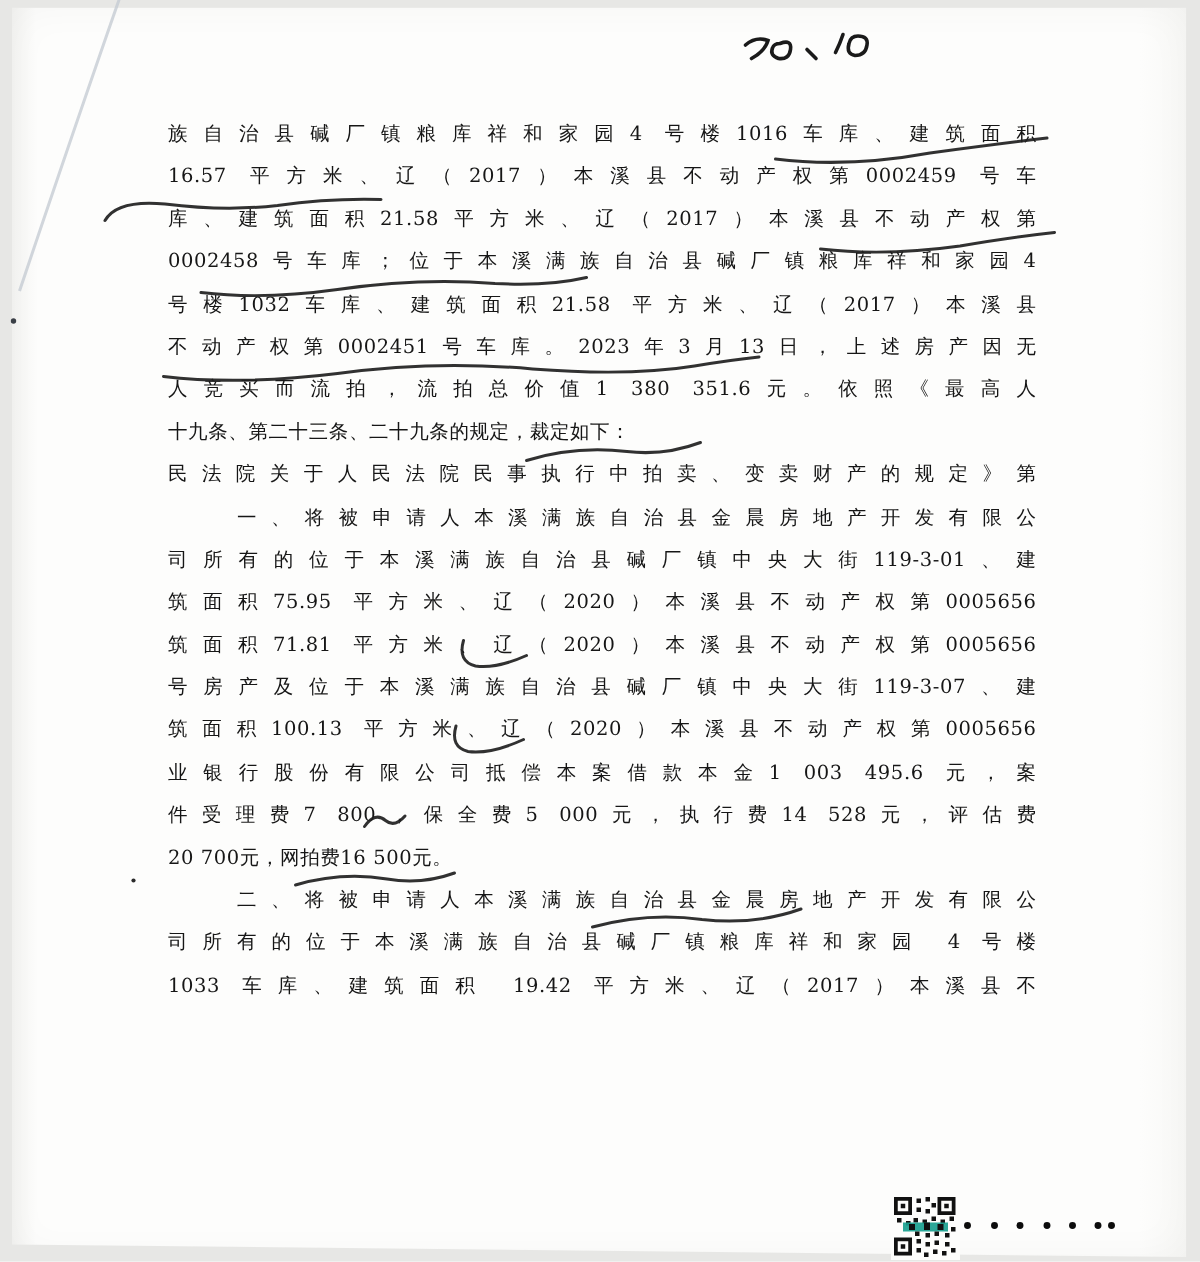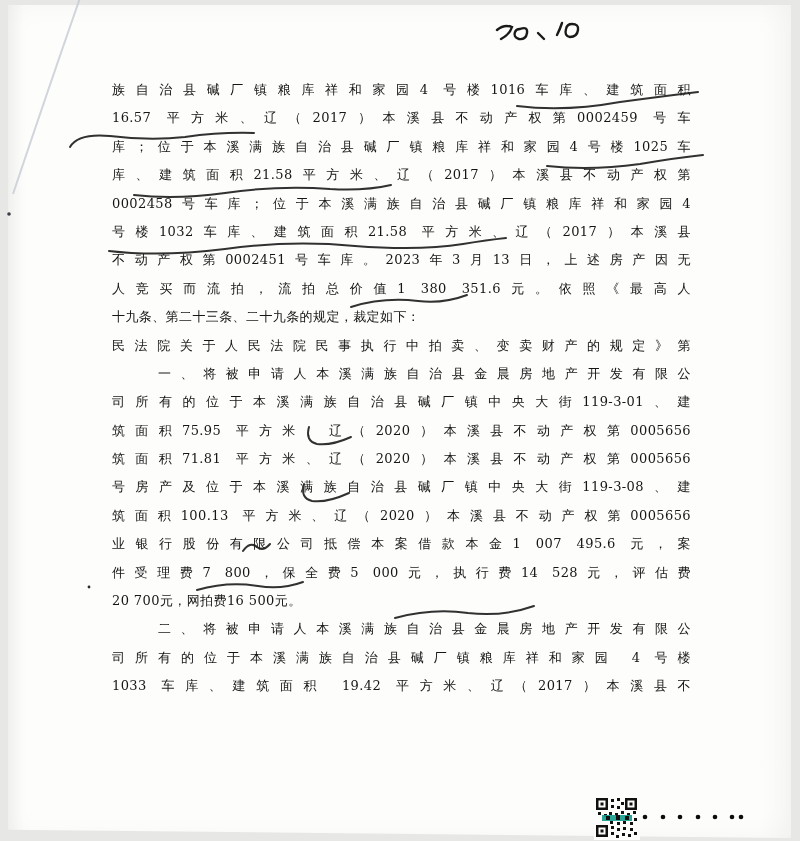--- a/index.html
+++ b/index.html
@@ -34,35 +34,34 @@
 <body>
 
 <div class="screen">
 
   <div class="paper"></div>
 
   <div class="textblock">
 
   <div class="line fill">族自治县碱厂镇粮库祥和家园4 号楼1016车库、建筑面积</div>
       <div class="line fill">16.57 平方米、辽（2017）本溪县不动产权第0002459 号车</div>
-      <div class="line fill">库；位于本溪满族自治县碱厂镇粮库祥和家园4号楼1025车</div>
       <div class="line fill">库、建筑面积21.58平方米、辽（2017）本溪县不动产权第</div>
       <div class="line fill">0002458号车库；位于本溪满族自治县碱厂镇粮库祥和家园4</div>
       <div class="line fill">号楼1032车库、建筑面积21.58 平方米、辽（2017）本溪县</div>
       <div class="line fill">不动产权第0002451号车库。2023年3月13日，上述房产因无</div>
       <div class="line fill">人竞买而流拍，流拍总价值1 380 351.6元。依照《最高人</div>
       <div class="line end">十九条、第二十三条、二十九条的规定，裁定如下：</div>
       <div class="line fill">民法院关于人民法院民事执行中拍卖、变卖财产的规定》第</div>
       <div class="line indent">一、将被申请人本溪满族自治县金晨房地产开发有限公</div>
       <div class="line fill">司所有的位于本溪满族自治县碱厂镇中央大街119-3-01、建</div>
       <div class="line fill">筑面积75.95 平方米、辽（2020）本溪县不动产权第0005656</div>
       <div class="line fill">筑面积71.81 平方米、辽（2020）本溪县不动产权第0005656</div>
-      <div class="line fill">号房产及位于本溪满族自治县碱厂镇中央大街119-3-08、建</div>
+      <div class="line fill">号房产及位于本溪满族自治县碱厂镇中央大街119-3-07、建</div>
       <div class="line fill">筑面积100.13 平方米、辽（2020）本溪县不动产权第0005656</div>
-      <div class="line fill">业银行股份有限公司抵偿本案借款本金1 007 495.6 元，案</div>
+      <div class="line fill">业银行股份有限公司抵偿本案借款本金1 003 495.6 元，案</div>
       <div class="line fill">件受理费7 800，保全费5 000元，执行费14 528元，评估费</div>
       <div class="line end">20 700元，网拍费16 500元。</div>
       <div class="line indent">二、将被申请人本溪满族自治县金晨房地产开发有限公</div>
       <div class="line fill">司所有的位于本溪满族自治县碱厂镇粮库祥和家园 4 号楼</div>
       <div class="line fill">1033 车库、建筑面积 19.42 平方米、辽（2017）本溪县不</div>
     </div>
 
   <svg class="overlay" width="800" height="841" viewBox="0 0 800 841">
 
     <path d="M80,-2 Q50,84 13,194" stroke="#c6ccd3" stroke-width="2" fill="none" opacity="0.8"></path>

